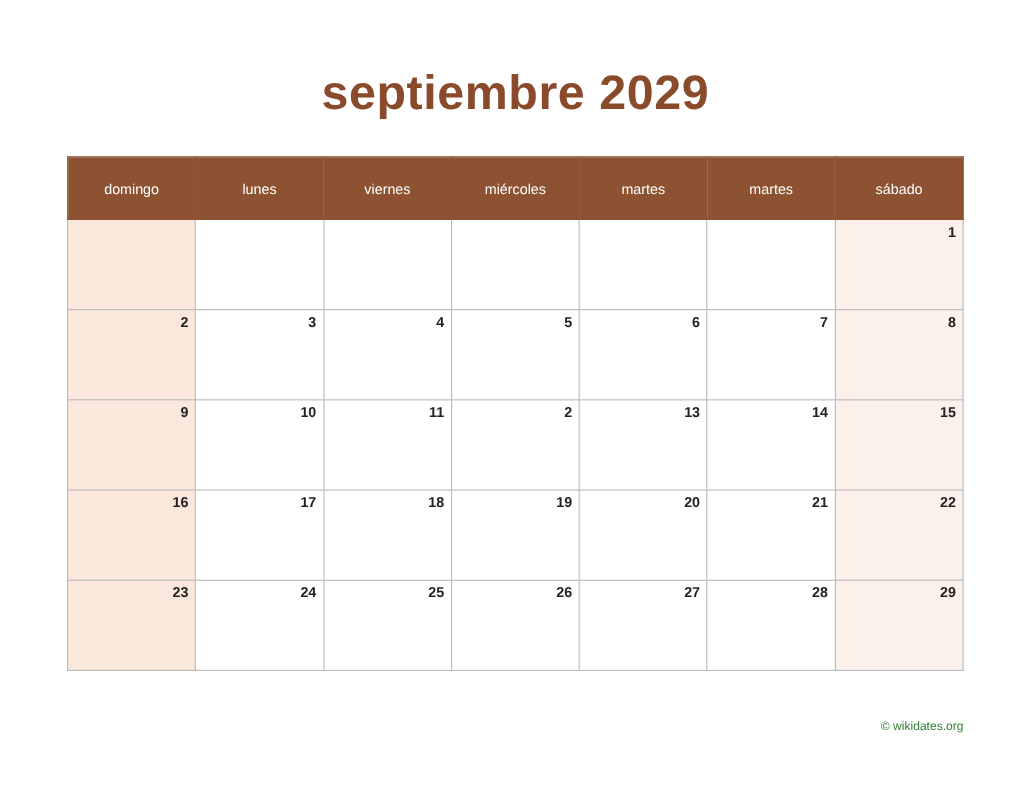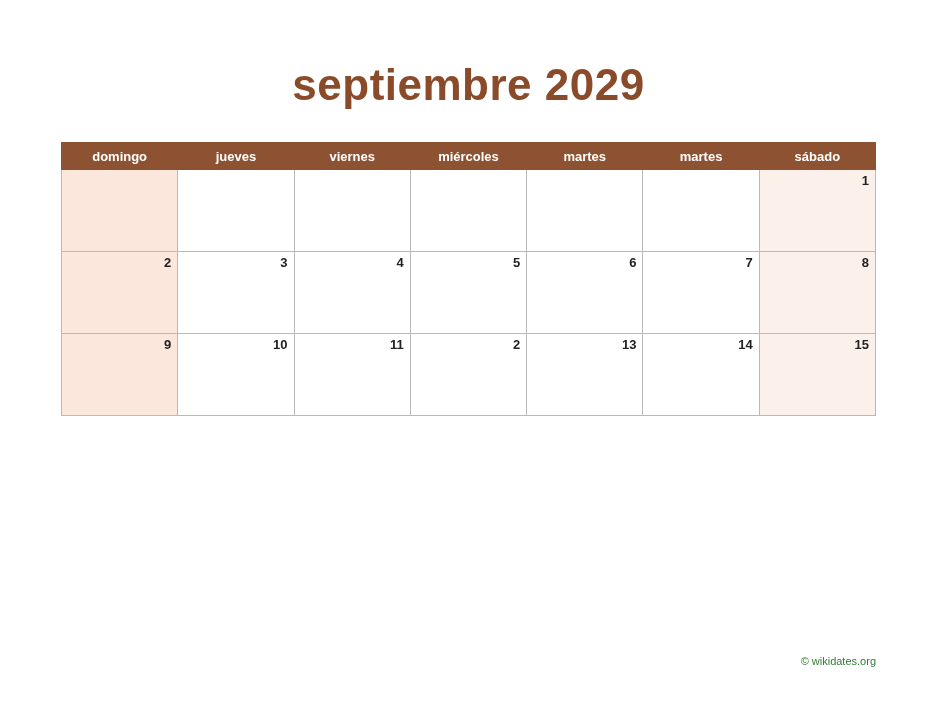--- a/index.html
+++ b/index.html
@@ -37,25 +37,25 @@
     left: 61px;
     top: 142px;
     width: 815px;
     border-collapse: collapse;
     table-layout: fixed;
   }
   .calendar th {
     background: #8c5232;
     color: #ffffff;
     font-size: 13px;
-    font-weight: bold;
+    font-weight: normal;
     height: 24px;
     border: 1px solid #8c5232;
     text-align: center;
-    padding: 1px;
+    padding: 16px;
   }
   .calendar td {
     border: 1px solid #b9b9b9;
     height: 78px;
     vertical-align: top;
     padding: 3px 6px 0 0;
     text-align: right;
     font-size: 13px;
     font-weight: bold;
     color: #222222;
@@ -80,21 +80,21 @@
 <body>
 
 <div class="page">
 
   <div class="title">septiembre 2029</div>
 
   <table class="calendar">
     <thead>
       <tr>
         <th>domingo</th>
-        <th>jueves</th>
+        <th>lunes</th>
         <th>viernes</th>
         <th>miércoles</th>
         <th>martes</th>
         <th>martes</th>
         <th>sábado</th>
       </tr>
     </thead>
     <tbody>
       <tr>
         <td class="weekend-sun"></td>
@@ -116,18 +116,36 @@
       </tr>
       <tr>
         <td class="weekend-sun">9</td>
         <td>10</td>
         <td>11</td>
         <td>2</td>
         <td>13</td>
         <td>14</td>
         <td class="weekend-sat">15</td>
       </tr>
+      <tr>
+        <td class="weekend-sun">16</td>
+        <td>17</td>
+        <td>18</td>
+        <td>19</td>
+        <td>20</td>
+        <td>21</td>
+        <td class="weekend-sat">22</td>
+      </tr>
+      <tr>
+        <td class="weekend-sun">23</td>
+        <td>24</td>
+        <td>25</td>
+        <td>26</td>
+        <td>27</td>
+        <td>28</td>
+        <td class="weekend-sat">29</td>
+      </tr>
     </tbody>
   </table>
 
   <div class="credit">© wikidates.org</div>
 
 </div>
 
 </body></html>

